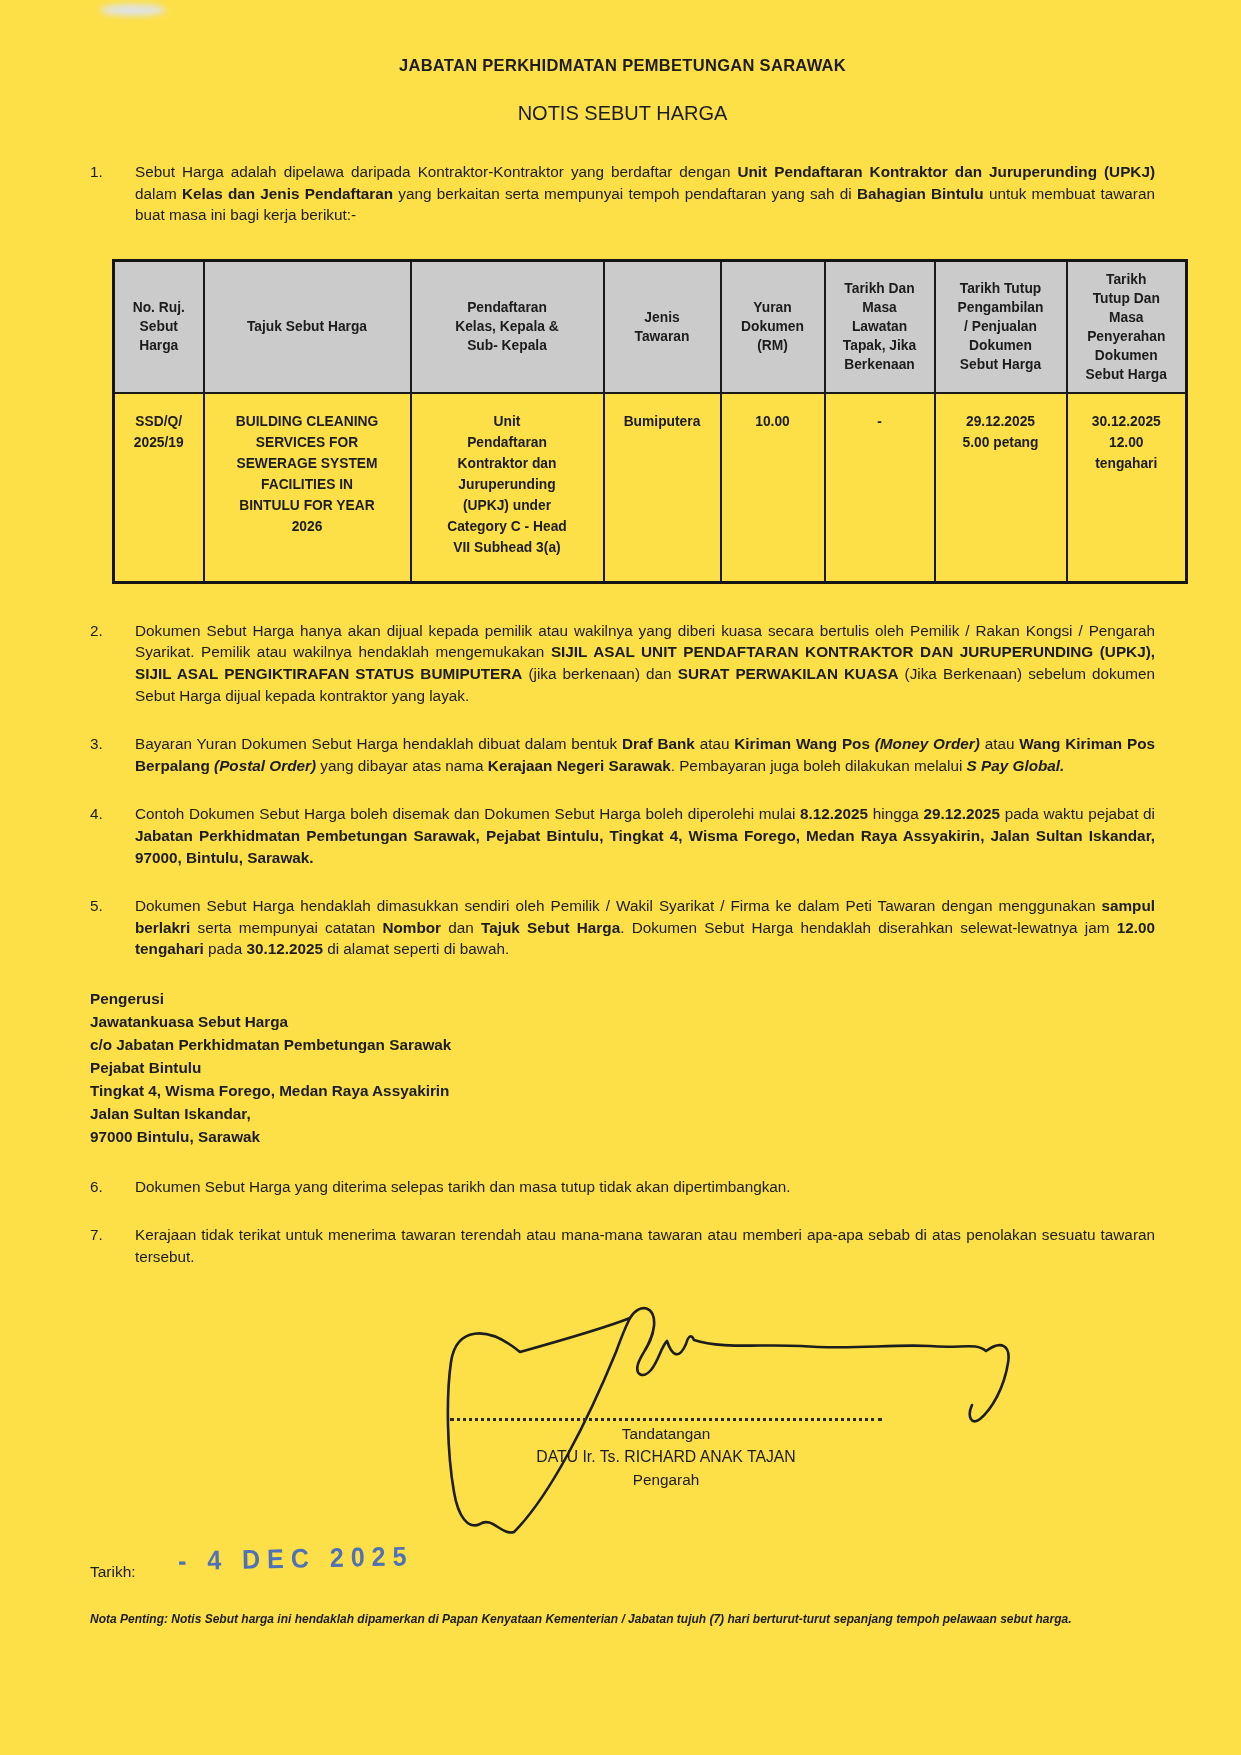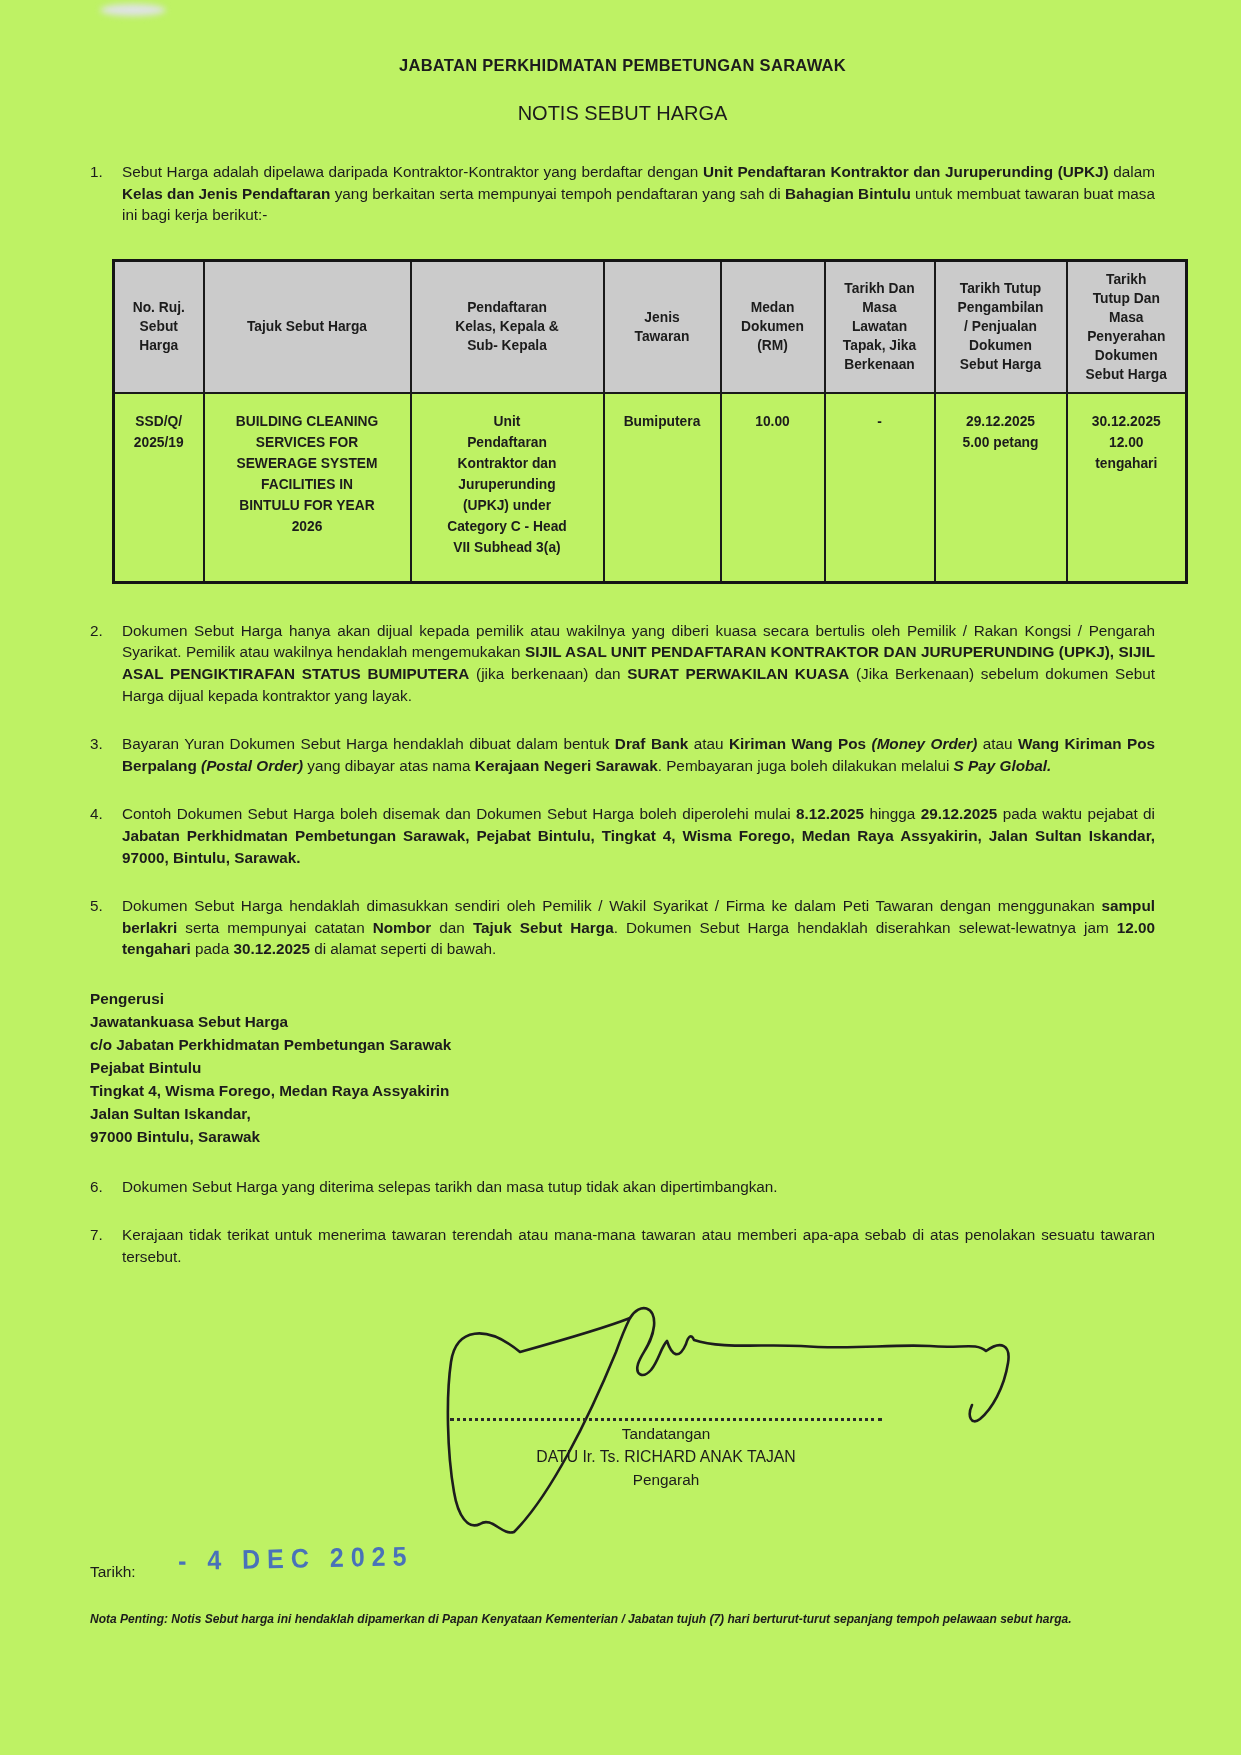--- a/index.html
+++ b/index.html
@@ -1,30 +1,30 @@
 <!DOCTYPE html>
 <html><head>
 <meta charset="utf-8">
 <style>
   html,body { margin:0; padding:0; background:#ffffff; }
   .page {
     position:relative; width:1241px; height:1755px; overflow:hidden;
-    background:#bef264; color:#1c1c1c;
+    background:#fde047; color:#1c1c1c;
     font-family:"Liberation Sans", sans-serif;
   }
   .smudge { position:absolute; left:100px; top:4px; width:66px; height:12px;
     background:#dfe3e6; border-radius:50%; filter:blur(3px); }
   .content { padding:56px 86px 0 90px; }
 
   .doc-title { text-align:center; font-weight:bold; font-size:16.5px; letter-spacing:.3px; margin:0 0 27px 0; }
   .doc-subtitle { text-align:center; font-weight:normal; font-size:20px; margin:0 0 36px 0; }
 
   .para { display:flex; margin:0 0 27px 0; font-size:15.3px; line-height:21.6px; }
   .pnum { flex:none; width:32px; }
-  .ptext { flex:1; text-align:justify; }
+  .ptext { flex:1; text-align:justify;margin-left:13px; }
   .b { font-weight:bold; }
   .i { font-style:italic; }
 
   table.tender { border-collapse:collapse; table-layout:fixed;
     width:1073px; margin:33px 0 36px 22px; border:3px solid #151515; }
   table.tender th, table.tender td { border:2.2px solid #1a1a1a; white-space:pre-line; }
   table.tender th { background:var(--hdrbg,#cbcbcb); font-weight:bold; font-size:13.8px;
     text-align:center; vertical-align:middle; padding:8px 3px; line-height:1.38; }
   table.tender td { font-weight:bold; font-size:13.8px; text-align:center;
     vertical-align:top; padding:18px 6px 22px 6px; line-height:1.52; }
@@ -77,21 +77,21 @@
           <tr>
         <th>No. Ruj.
 Sebut
 Harga</th>
         <th>Tajuk Sebut Harga</th>
         <th>Pendaftaran
 Kelas, Kepala &amp;
 Sub- Kepala</th>
         <th>Jenis
 Tawaran</th>
-        <th>Medan
+        <th>Yuran
 Dokumen
 (RM)</th>
         <th>Tarikh Dan
 Masa
 Lawatan
 Tapak, Jika
 Berkenaan</th>
         <th>Tarikh Tutup
 Pengambilan
 / Penjualan

